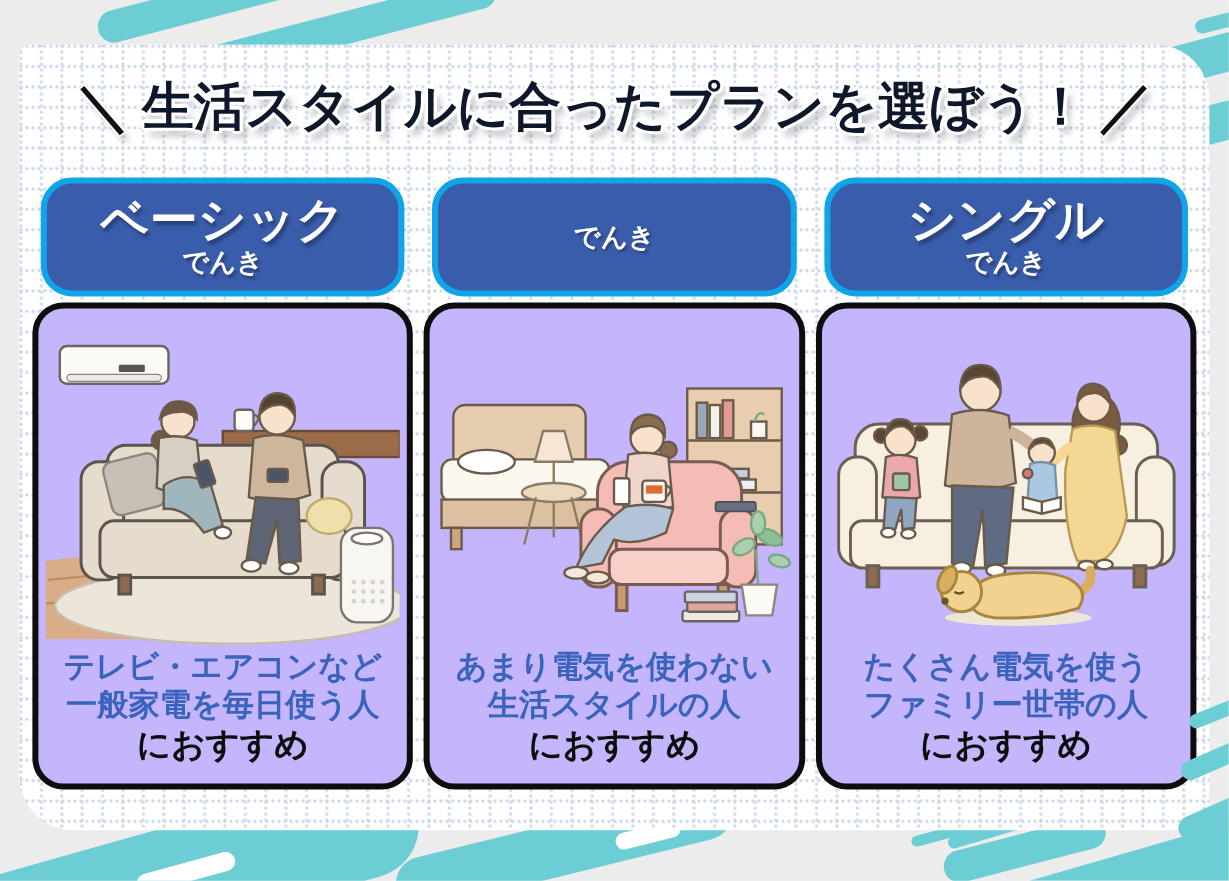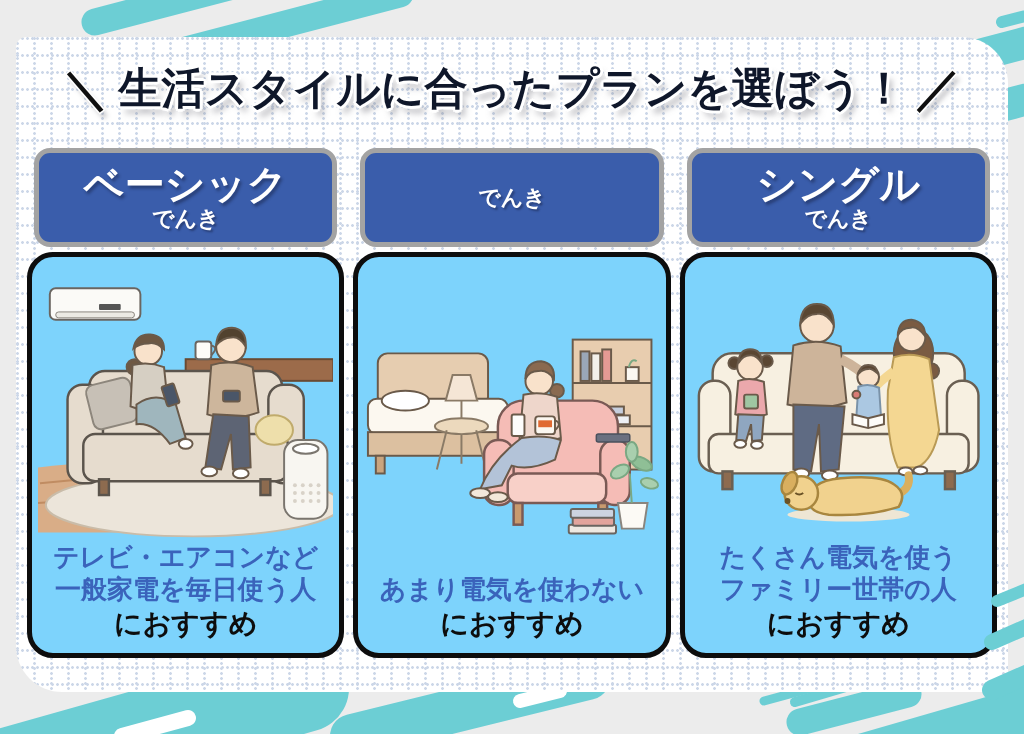--- a/index.html
+++ b/index.html
@@ -37,35 +37,35 @@
     font-size:46px;font-weight:700;color:#101010;
     text-shadow:-2px 0 0 #fff,2px 0 0 #fff,0 -2px 0 #fff,0 2px 0 #fff,4px 6px 5px rgba(110,110,120,.45);
   }
   
   .cards{
     position:absolute;left:27px;top:148px;width:970px;z-index:2;
     display:flex;gap:9px;
   }
   .card{flex:1;display:flex;flex-direction:column;min-width:0;}
   .card-header{
-    margin:0 7px;height:89px;background:#3a5dab;border:5px solid #a3a3a3;
-    border-radius:16px;display:flex;flex-direction:column;align-items:center;justify-content:center;
+    margin:0 7px;height:89px;background:#3a5dab;border:5px solid #0ea5e9;
+    border-radius:26px;display:flex;flex-direction:column;align-items:center;justify-content:center;
     z-index:2;
   }
   .plan-name{
     font-size:40px;font-weight:900;color:#ffffff;line-height:1.02;
     text-shadow:2px 3px 3px rgba(15,20,45,.4);
   }
   .plan-suffix{
     font-size:22px;font-weight:900;color:#ffffff;line-height:1.1;margin-top:2px;
     text-shadow:2px 2px 2px rgba(15,20,45,.4);
   }
   .card-body{
-    margin-top:5px;height:396px;background:#7dd3fc;border:5px solid #0d0d0d;
-    border-radius:26px;display:flex;flex-direction:column;overflow:hidden;
+    margin-top:5px;height:396px;background:#c4b5fd;border:5px solid #0d0d0d;
+    border-radius:26px;display:flex;flex-direction:column;overflow:hidden;font-family:Liberation Mono, monospace;
   }
   .illus{flex:1;padding:8px 6px 0 6px;display:flex;align-items:center;justify-content:center;}
   .illus svg{width:100%;height:100%;}
   .card-text{text-align:center;padding:0 4px 12px 4px;}
   .desc-line{font-size:26px;font-weight:800;color:#3a63bb;line-height:1.22;}
   .recommend{font-size:28px;font-weight:800;color:#0d0d0d;line-height:1.2;margin-top:2px;}
 </style>
 </head>
 <body>
 
@@ -272,20 +272,21 @@
 
           <g stroke="#6a6560" stroke-width="2">
             <rect x="208" y="238" width="48" height="9" rx="2" fill="#eee9e2"></rect>
             <rect x="212" y="230" width="42" height="9" rx="2" fill="#e2a49c"></rect>
             <rect x="210" y="222" width="44" height="9" rx="2" fill="#ccd3e0"></rect>
           </g>
         </svg>
       </div>
       <div class="card-text">
         <div class="desc-line">あまり電気を使わない</div>
+        <div class="desc-line">生活スタイルの人</div>
         <div class="recommend">におすすめ</div>
       </div>
     </div>
   </div>
 
   <div class="card">
     <div class="card-header">
       <div class="plan-name">シングル</div>
       <div class="plan-suffix">でんき</div>
     </div>

